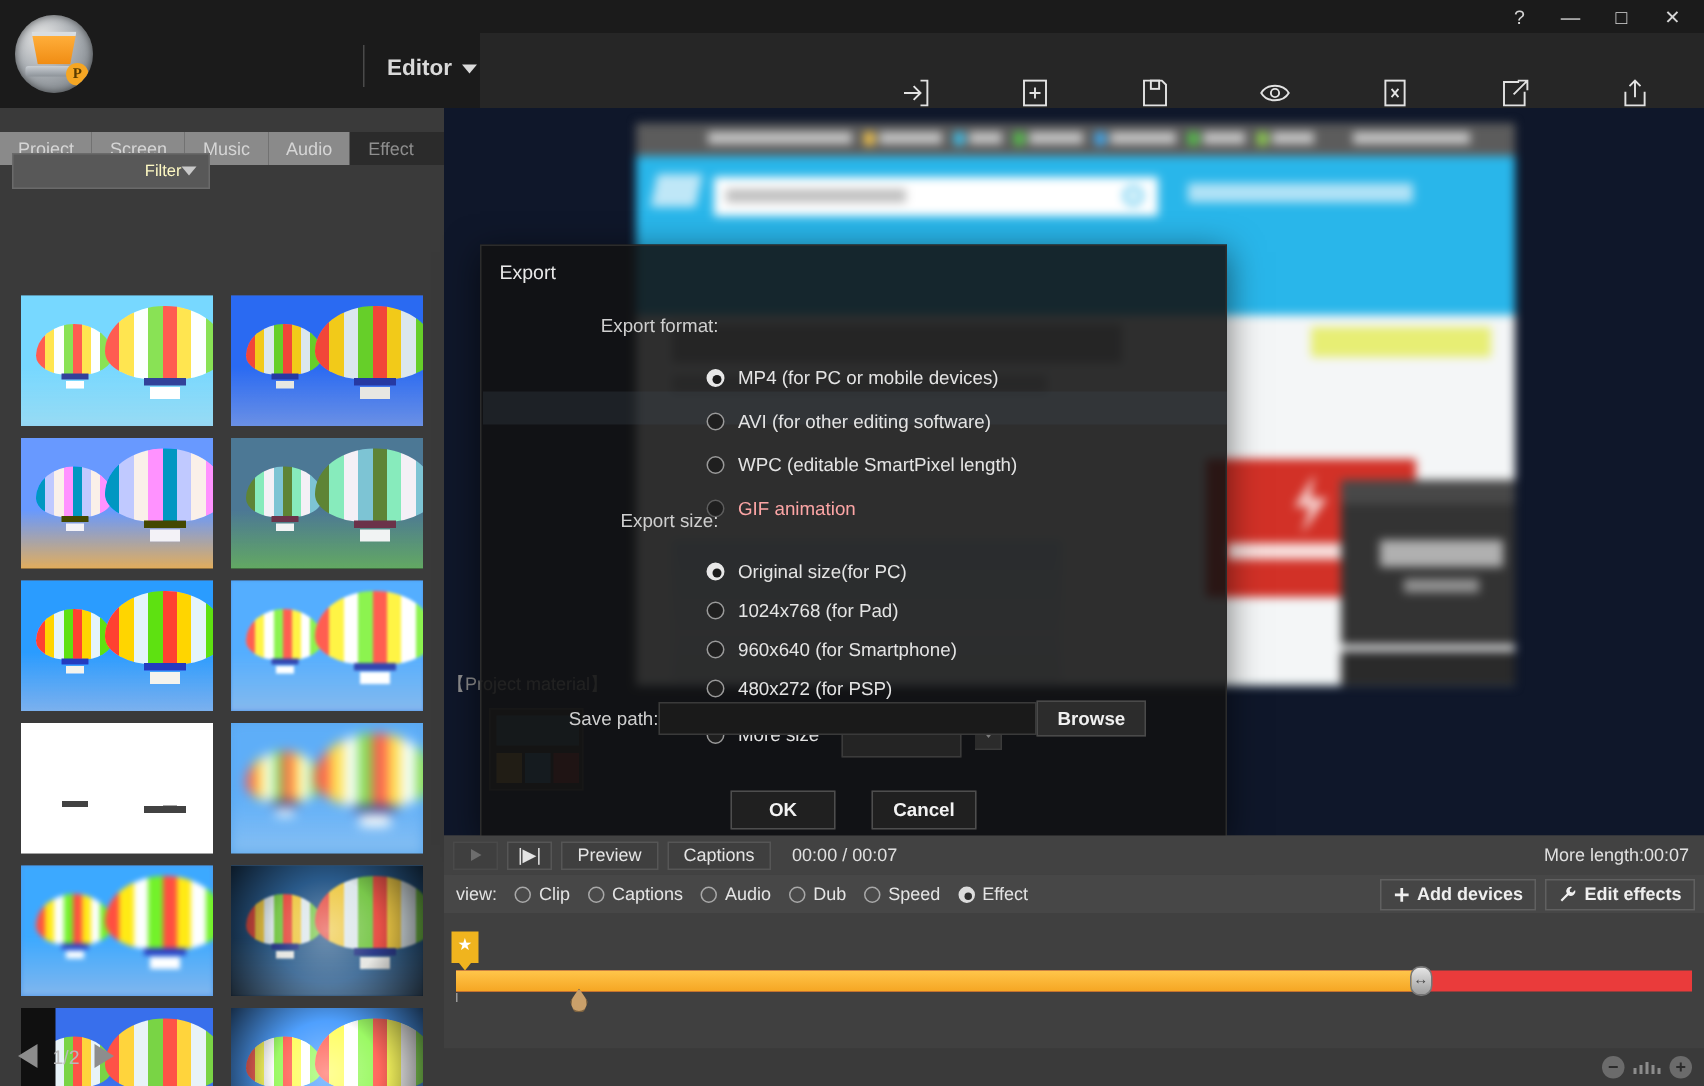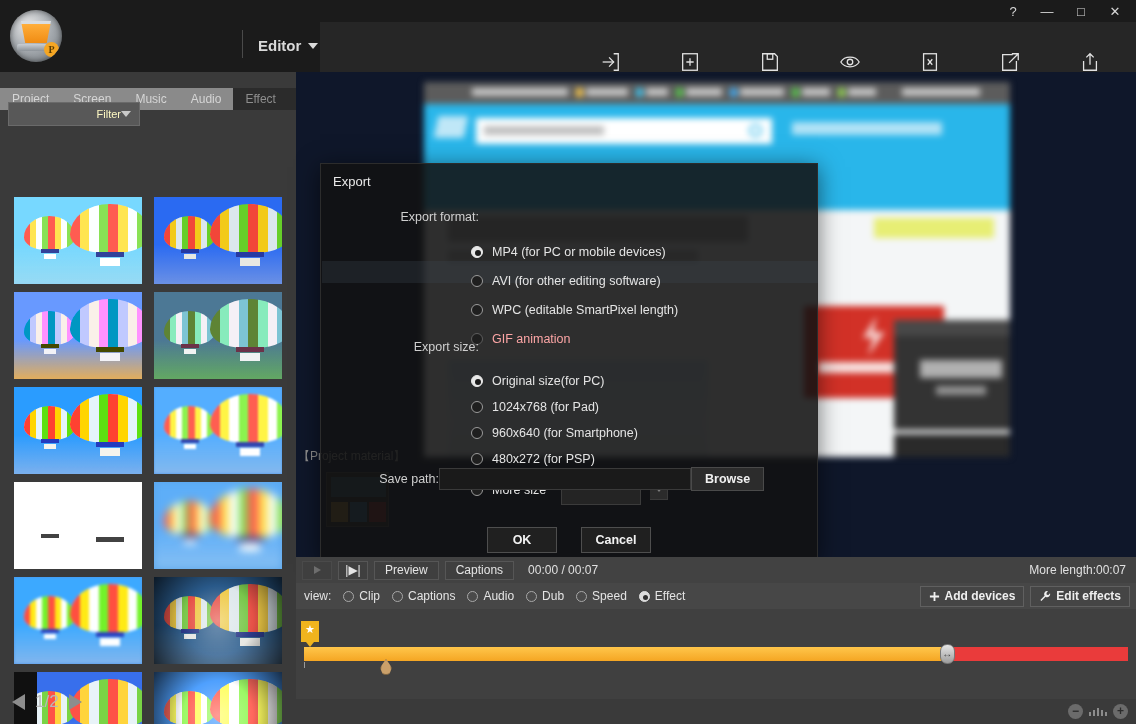--- a/index.html
+++ b/index.html
@@ -154,21 +154,21 @@
     position: absolute; left: 32%; top: 76%; width: 36%; height: 8%;
     background: #2e3d8f;
   }
   .thumb .basket {
     position: absolute; left: 38%; top: 86%; width: 24%; height: 13%;
     background: #f3f3ef;
   }
   #pager {
     position: absolute; left: 12px; bottom: 12px;
     display: flex; align-items: center; gap: 10px;
-    font-size: 17px; color: #b9b9b9;
+    font-size: 13px; color: #b9b9b9;
   }
   #pager .arrow {
     width: 0; height: 0; border-top: 8px solid transparent;
     border-bottom: 8px solid transparent; cursor: default;
   }
   #pager .arrow.left  { border-right: 13px solid #8d8d8d; }
   #pager .arrow.right { border-left: 13px solid #8d8d8d; }
 
   
   #stage {

